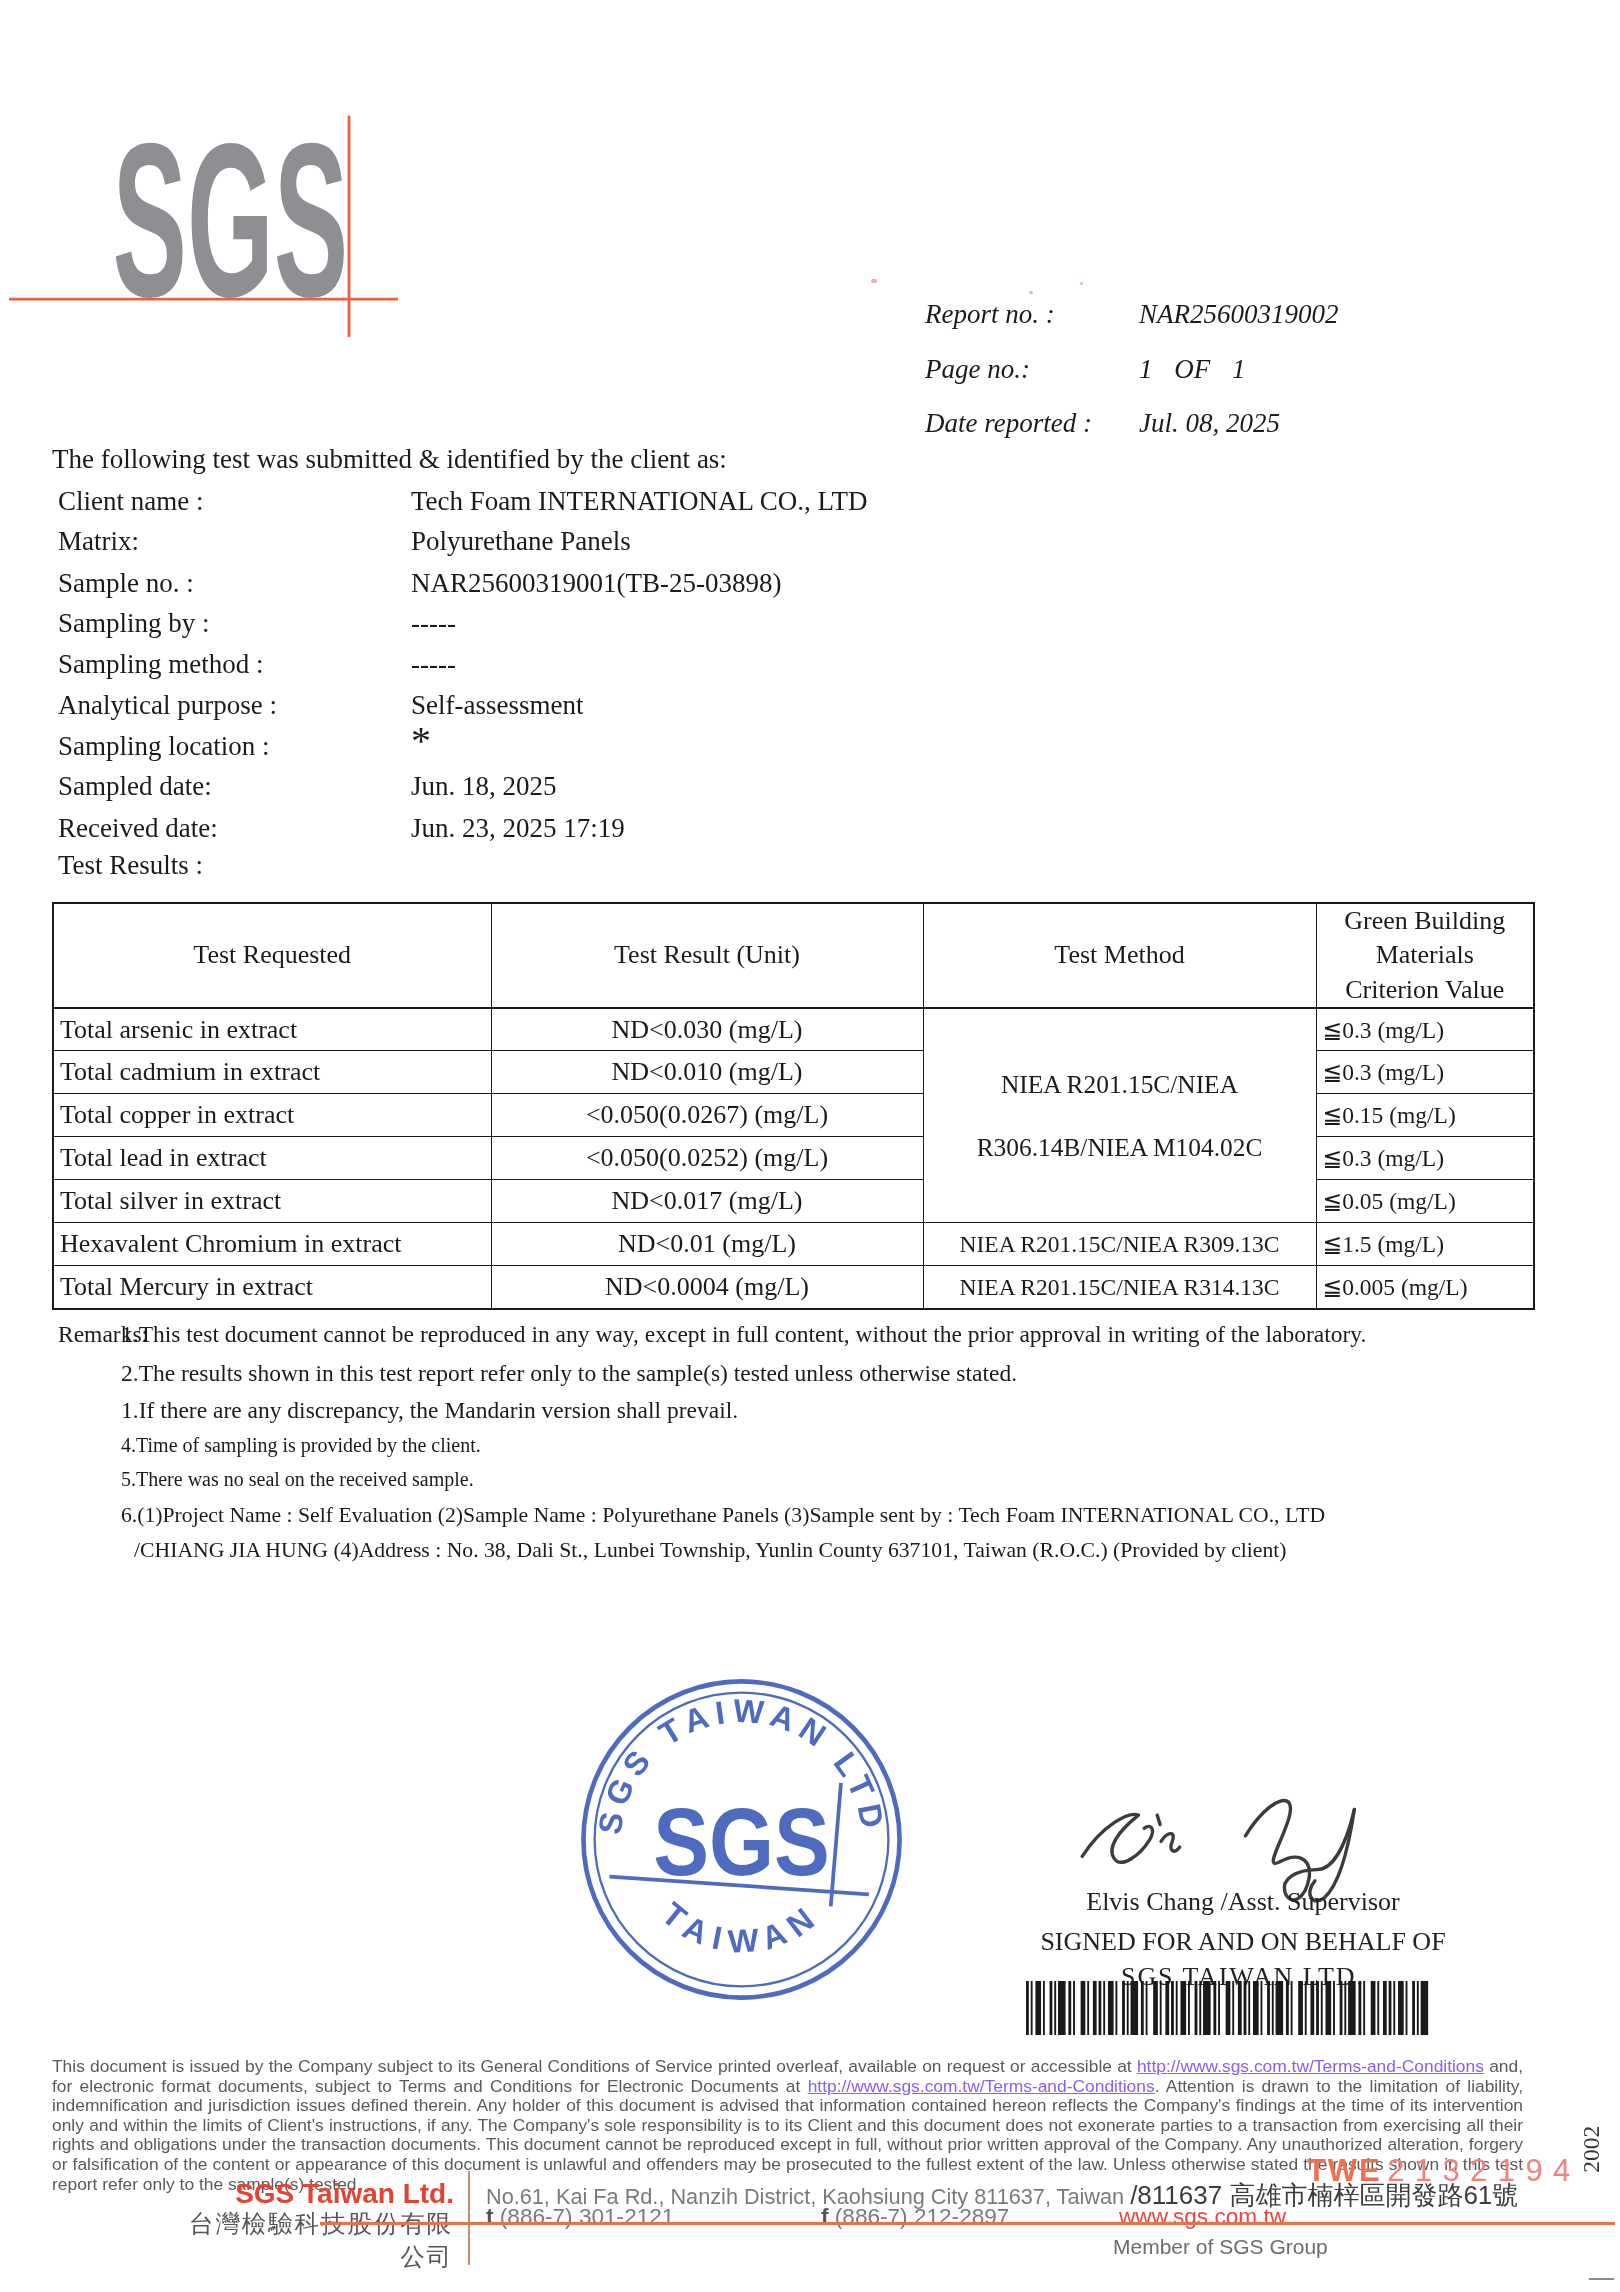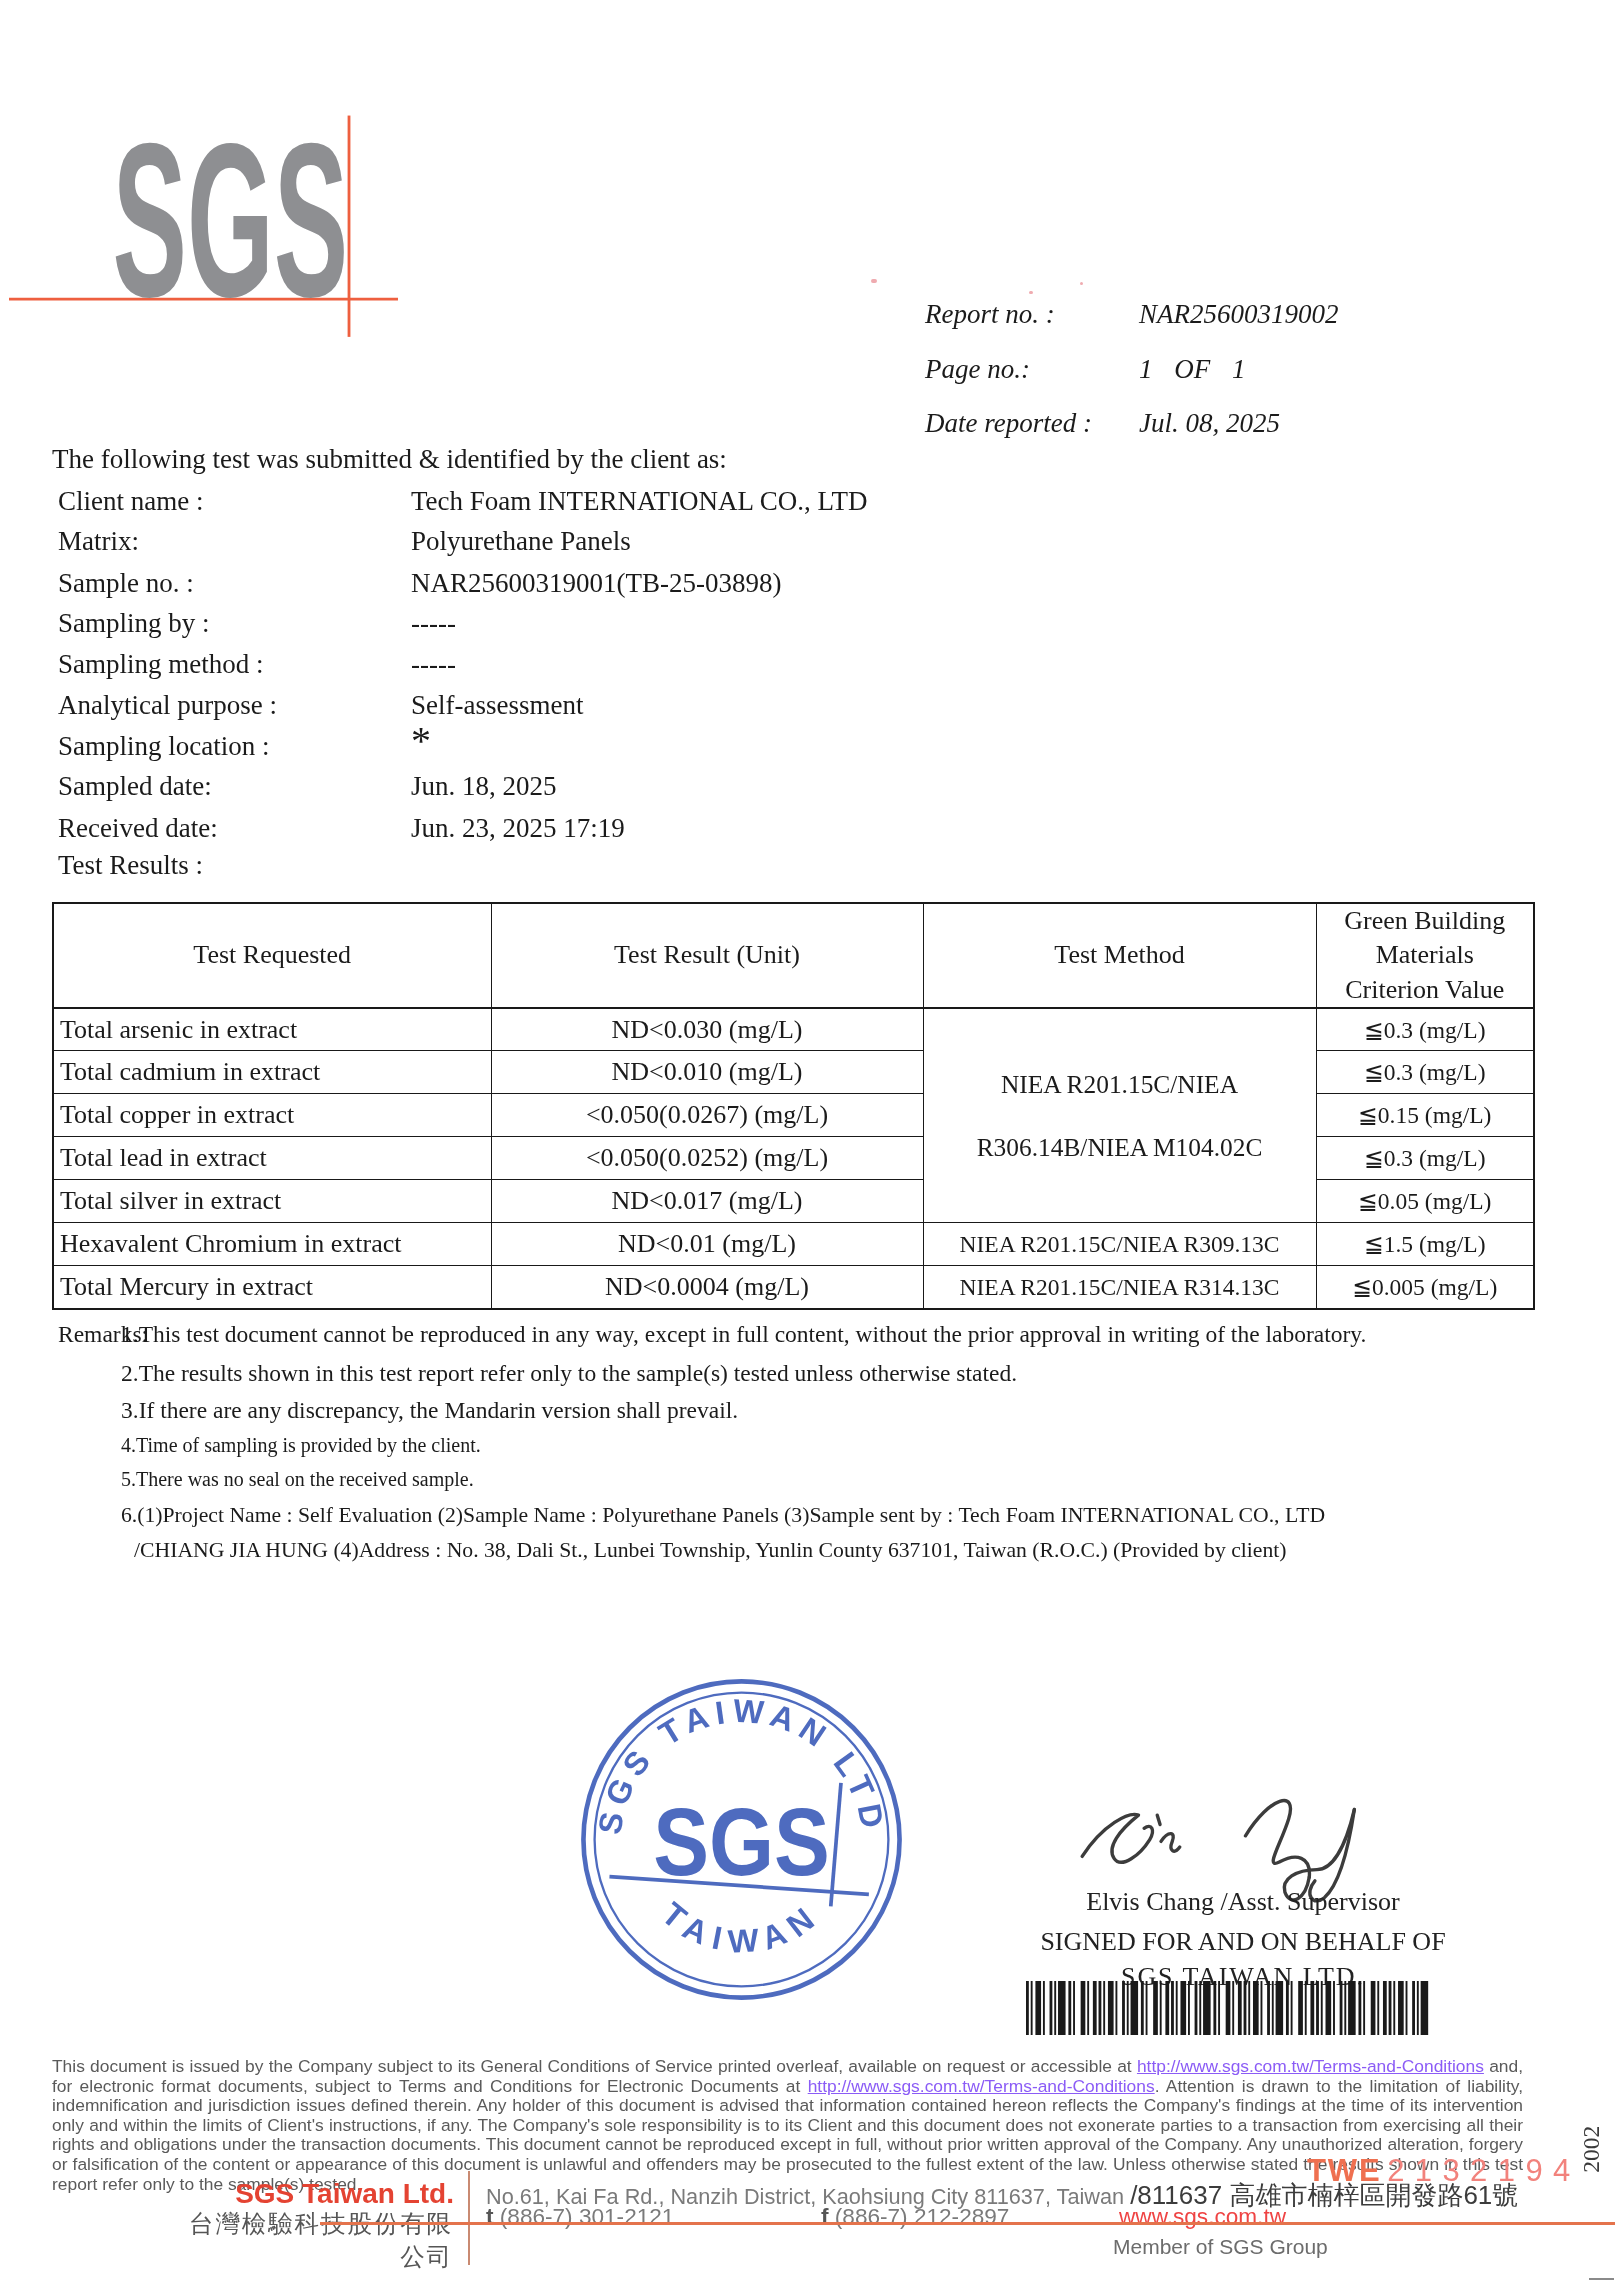--- a/index.html
+++ b/index.html
@@ -31,21 +31,21 @@
   }
   table.results th,table.results td{border:1.9px solid #191919;vertical-align:middle;padding:0 6px;overflow:hidden;margin-left:16px;}
   table.results thead tr{height:96px;}
   table.results tbody tr{height:43px;}
   table.results thead th{font-weight:normal;font-size:26px;text-align:center;border-bottom:2.8px solid #191919;}
   th.crit-h{font-size:21.7px;line-height:1.32;}
   td.c-test{text-align:left;font-size:26px;padding-left:9.4px;}
   td.c-result{text-align:center;font-size:26px;}
   td.c-method{text-align:center;font-size:23.5px;white-space:nowrap;}
   td.c-method-merged{text-align:center;font-size:25.4px;line-height:2.45;white-space:normal;}
-  td.c-crit{text-align:center;font-size:23.5px;white-space:nowrap;}
+  td.c-crit{text-align:left;font-size:23.5px;white-space:nowrap;}
   
   .remarks-label{position:absolute;left:58px;top:1321px;font-size:23.5px;}
   .remarks{position:absolute;left:121px;top:1321px;width:1464px;}
   .remarks .line{position:absolute;left:0;white-space:nowrap;}
   .rm-a{font-size:23.5px;}
   .rm-b{font-size:20px;}
   .rm-c{font-size:21.7px;}
   
   .stamp-svg{position:absolute;left:576px;top:1674px;width:331px;height:331px;opacity:.92;}
   .signature-svg{position:absolute;left:1078px;top:1787px;width:395px;height:122px;}
@@ -182,21 +182,21 @@
         <td class="c-method">NIEA R201.15C/NIEA R314.13C</td>
         <td class="c-crit">≦0.005 (mg/L)</td>
       </tr>
     </tbody>
   </table>
 
   <div class="remarks-label">Remarks:</div>
   <div class="remarks">
     <div class="line rm-a" style="top:0;">1.This test document cannot be reproduced in any way, except in full content, without the prior approval in writing of the laboratory.</div>
     <div class="line rm-a" style="top:39px;">2.The results shown in this test report refer only to the sample(s) tested unless otherwise stated.</div>
-    <div class="line rm-a" style="top:76px;">3.If there are any discrepancy, the Mandarin version shall prevail.</div>
+    <div class="line rm-a" style="top:76px;">1.If there are any discrepancy, the Mandarin version shall prevail.</div>
     <div class="line rm-b" style="top:113px;">4.Time of sampling is provided by the client.</div>
     <div class="line rm-b" style="top:147px;">5.There was no seal on the received sample.</div>
     <div class="line rm-c" style="top:182px;">6.(1)Project Name : Self Evaluation (2)Sample Name : Polyurethane Panels  (3)Sample sent by : Tech Foam INTERNATIONAL CO., LTD</div>
     <div class="line rm-c" style="top:217px;left:13px;">/CHIANG JIA HUNG (4)Address : No. 38, Dali St., Lunbei Township, Yunlin County 637101, Taiwan (R.O.C.) (Provided by client)</div>
   </div>
 
   <svg class="stamp-svg" viewBox="0 0 356 356">
     <circle cx="178" cy="178" r="170" fill="none" stroke="#3f5fba" stroke-width="5"></circle>
     <circle cx="178" cy="178" r="158" fill="none" stroke="#3f5fba" stroke-width="2.5"></circle>
     <defs>

